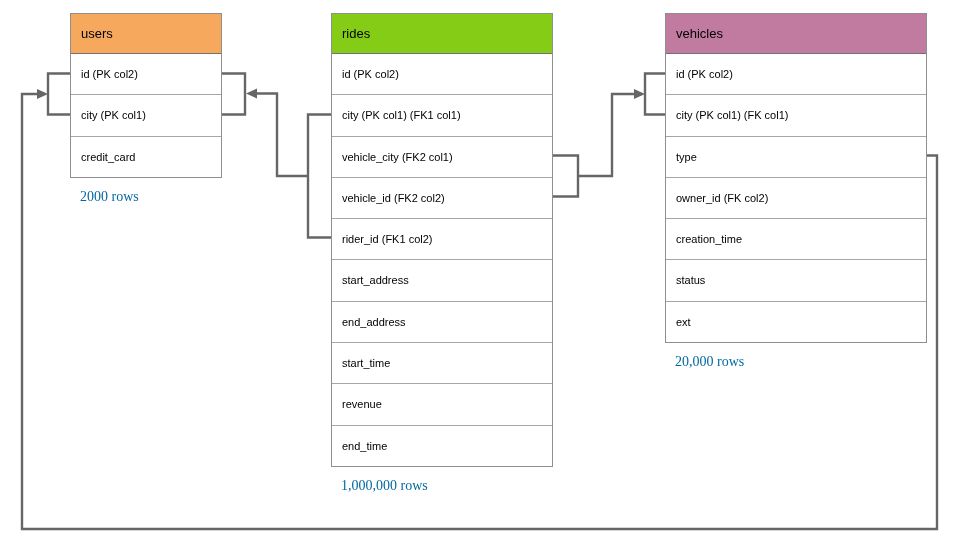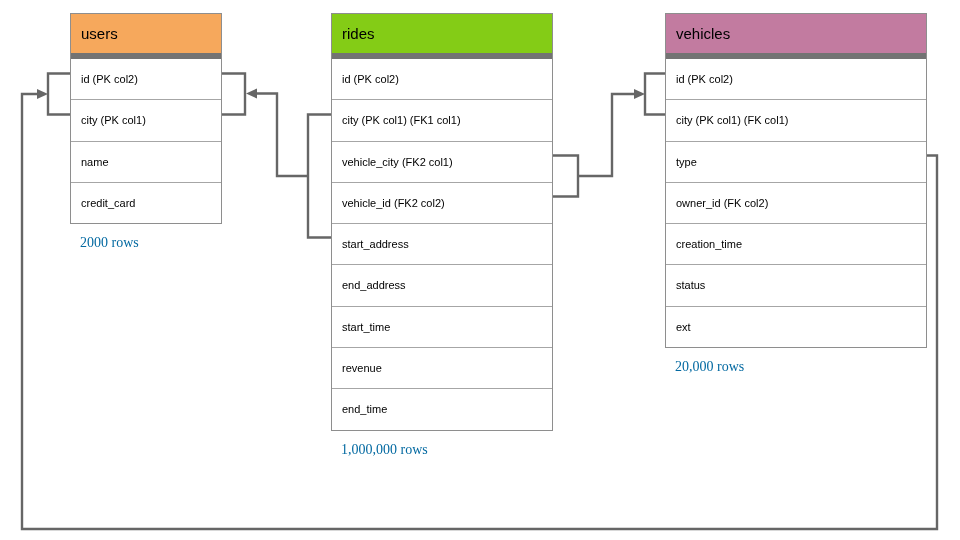--- a/index.html
+++ b/index.html
@@ -35,23 +35,23 @@
     position: absolute;
   }
   .grid {
     border: 1.5px solid #8e8e8e;
     background: #ffffff;
   }
   .thead {
     height: 39px;
     line-height: 39px;
     padding: 0 10px;
-    font-size: 15px;
+    font-size: 13px;
     color: #000000;
-    border-bottom: 6px solid #737373;
+    border-bottom: 1px solid #737373;
     white-space: nowrap;
     overflow: hidden;
   }
   .col-row {
     height: 40.3px;
     line-height: 40.3px;
     padding: 0 10px;
     font-size: 11px;
     color: #000000;
     background: #ffffff;
@@ -100,36 +100,36 @@
     </g>
   </svg>
 
   <div class="table" style="left:70px; top:13px; width:152px;">
     <div class="grid">
       <div class="thead" style="background-color: rgb(246, 168, 92);">users</div>
       <div>
 
       <div class="col-row">id (PK col2)</div>
           <div class="col-row">city (PK col1)</div>
-          <div class="col-row">name</div>
           <div class="col-row">credit_card</div>
         </div>
     </div>
     <div class="rowcount">2000 rows</div>
   </div>
 
   <div class="table" style="left:331px; top:13px; width:222px;">
     <div class="grid">
       <div class="thead" style="background-color: #84cc16;">rides</div>
       <div>
 
       <div class="col-row">id (PK col2)</div>
           <div class="col-row">city (PK col1) (FK1 col1)</div>
           <div class="col-row">vehicle_city (FK2 col1)</div>
           <div class="col-row">vehicle_id (FK2 col2)</div>
+          <div class="col-row">rider_id (FK1 col2)</div>
           <div class="col-row">start_address</div>
           <div class="col-row">end_address</div>
           <div class="col-row">start_time</div>
           <div class="col-row">revenue</div>
           <div class="col-row">end_time</div>
         </div>
     </div>
     <div class="rowcount">1,000,000 rows</div>
   </div>
 

